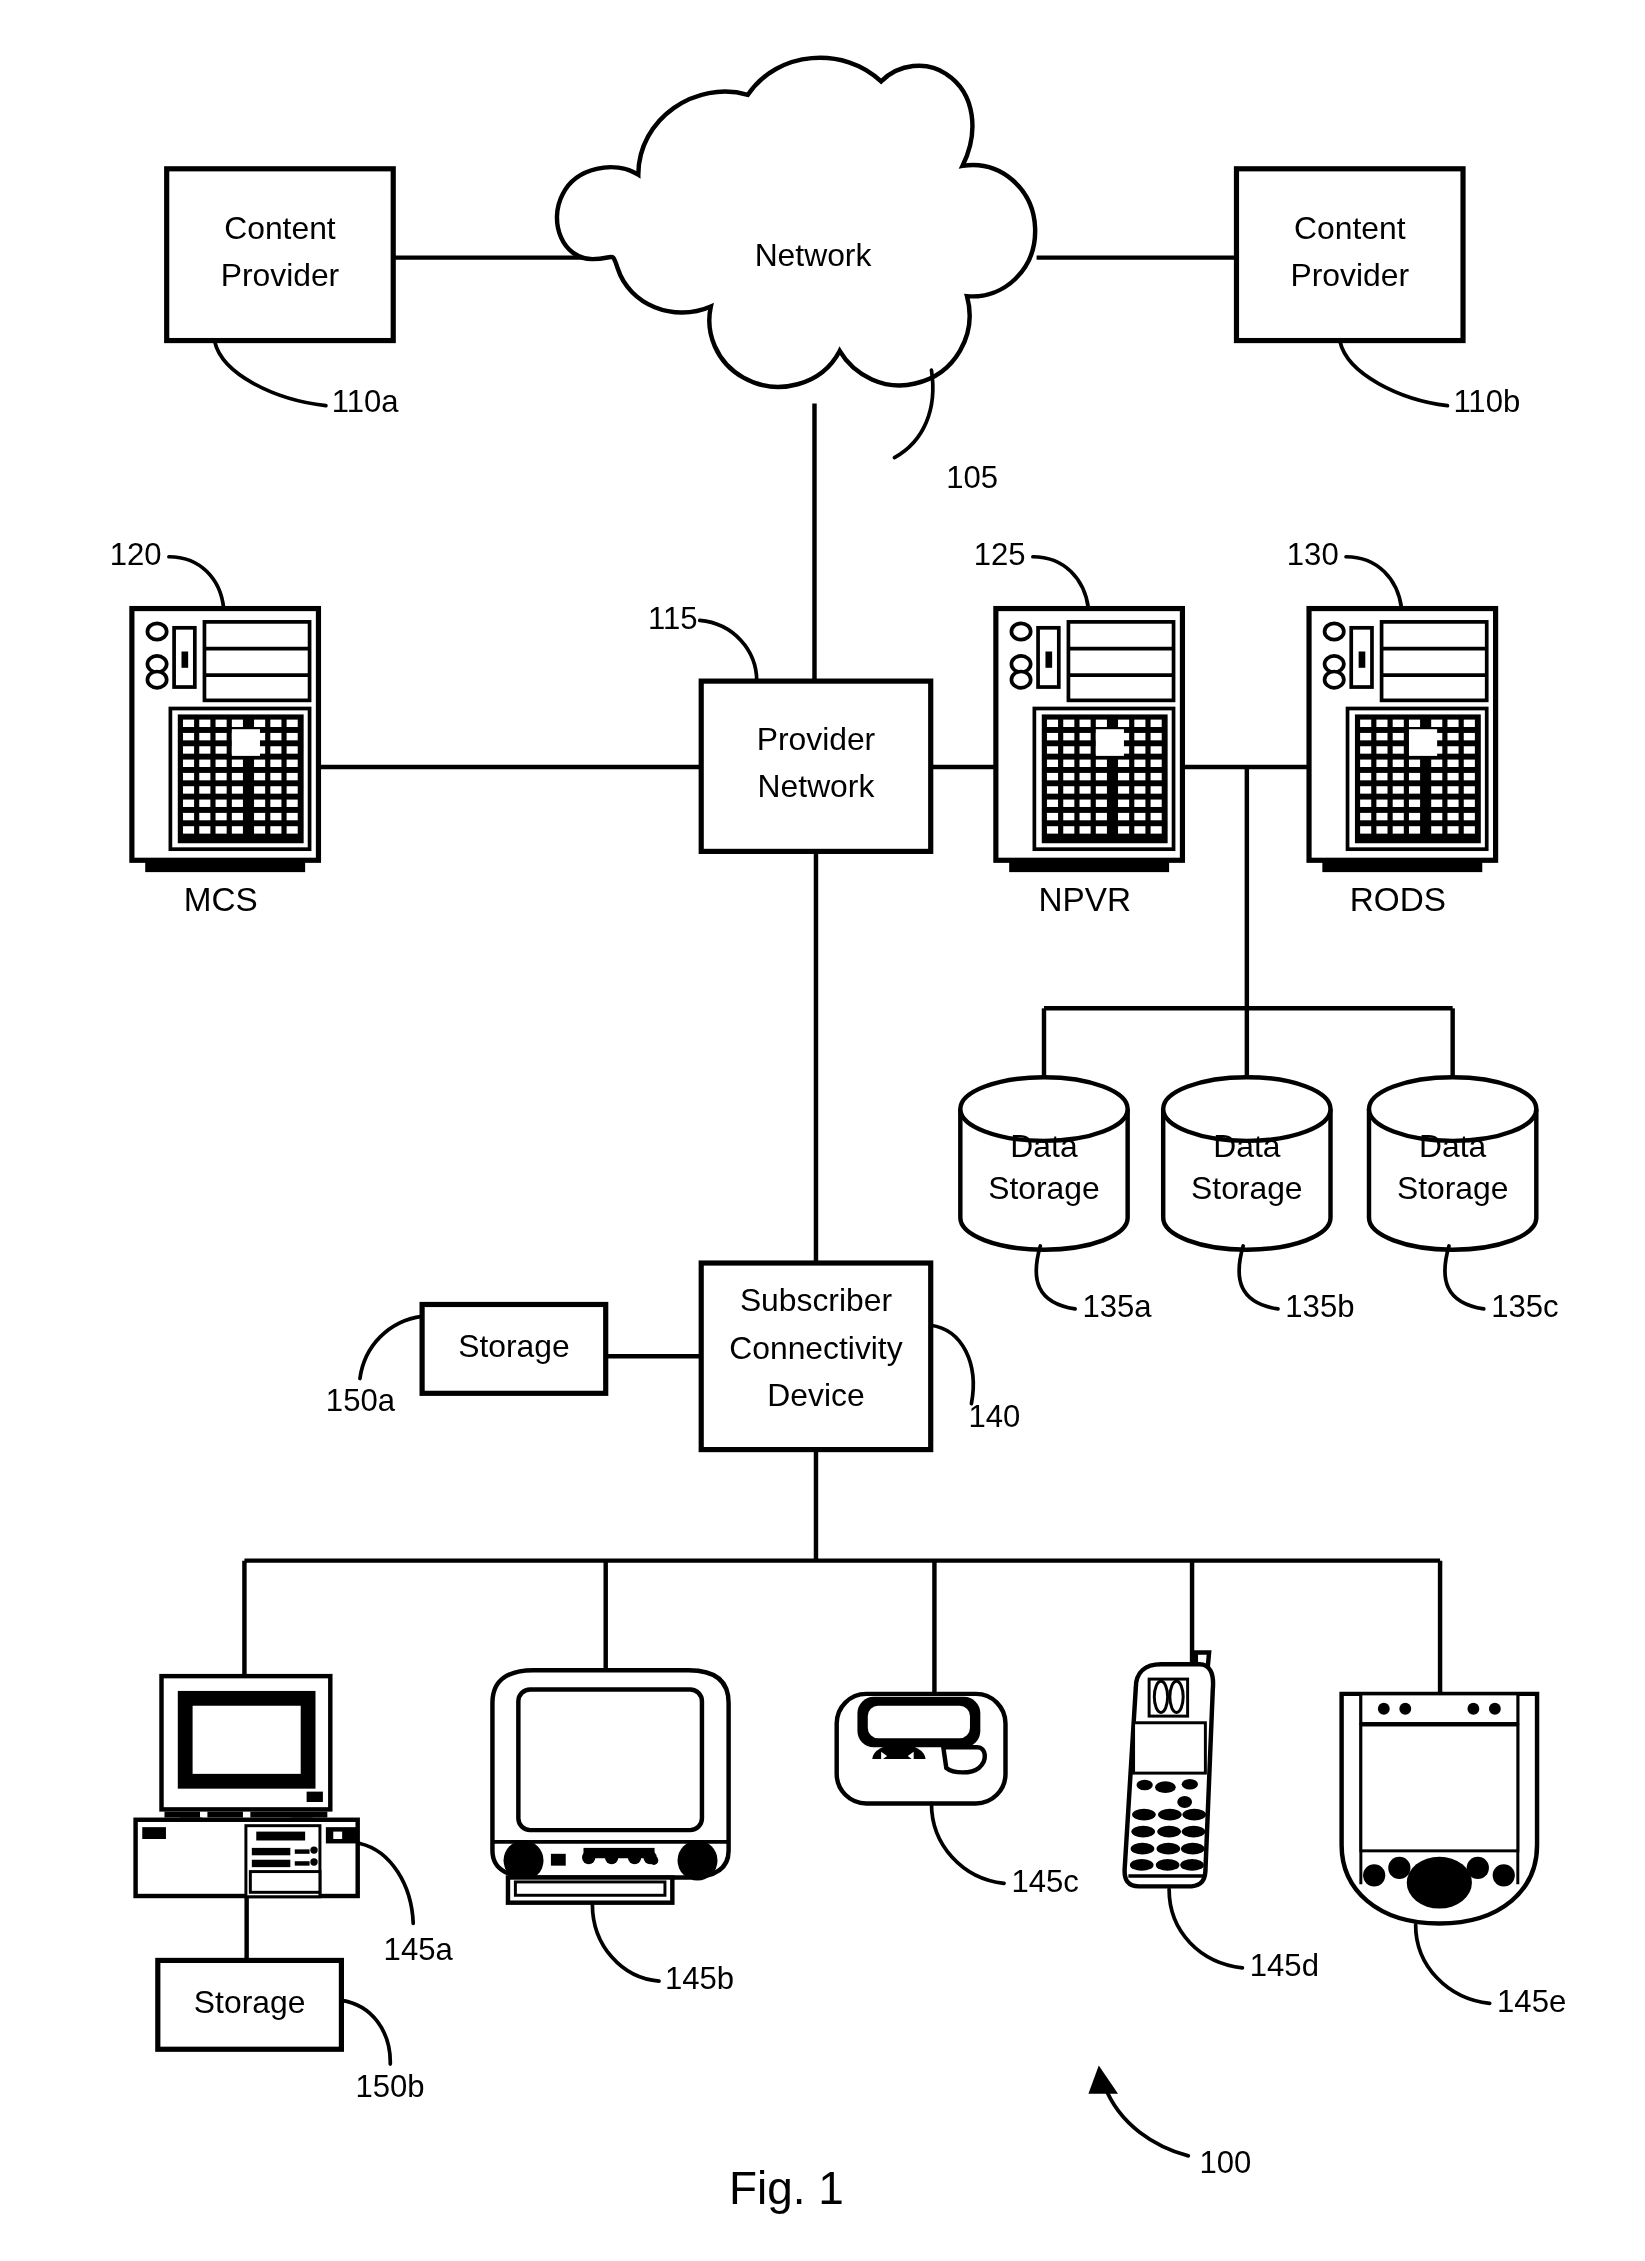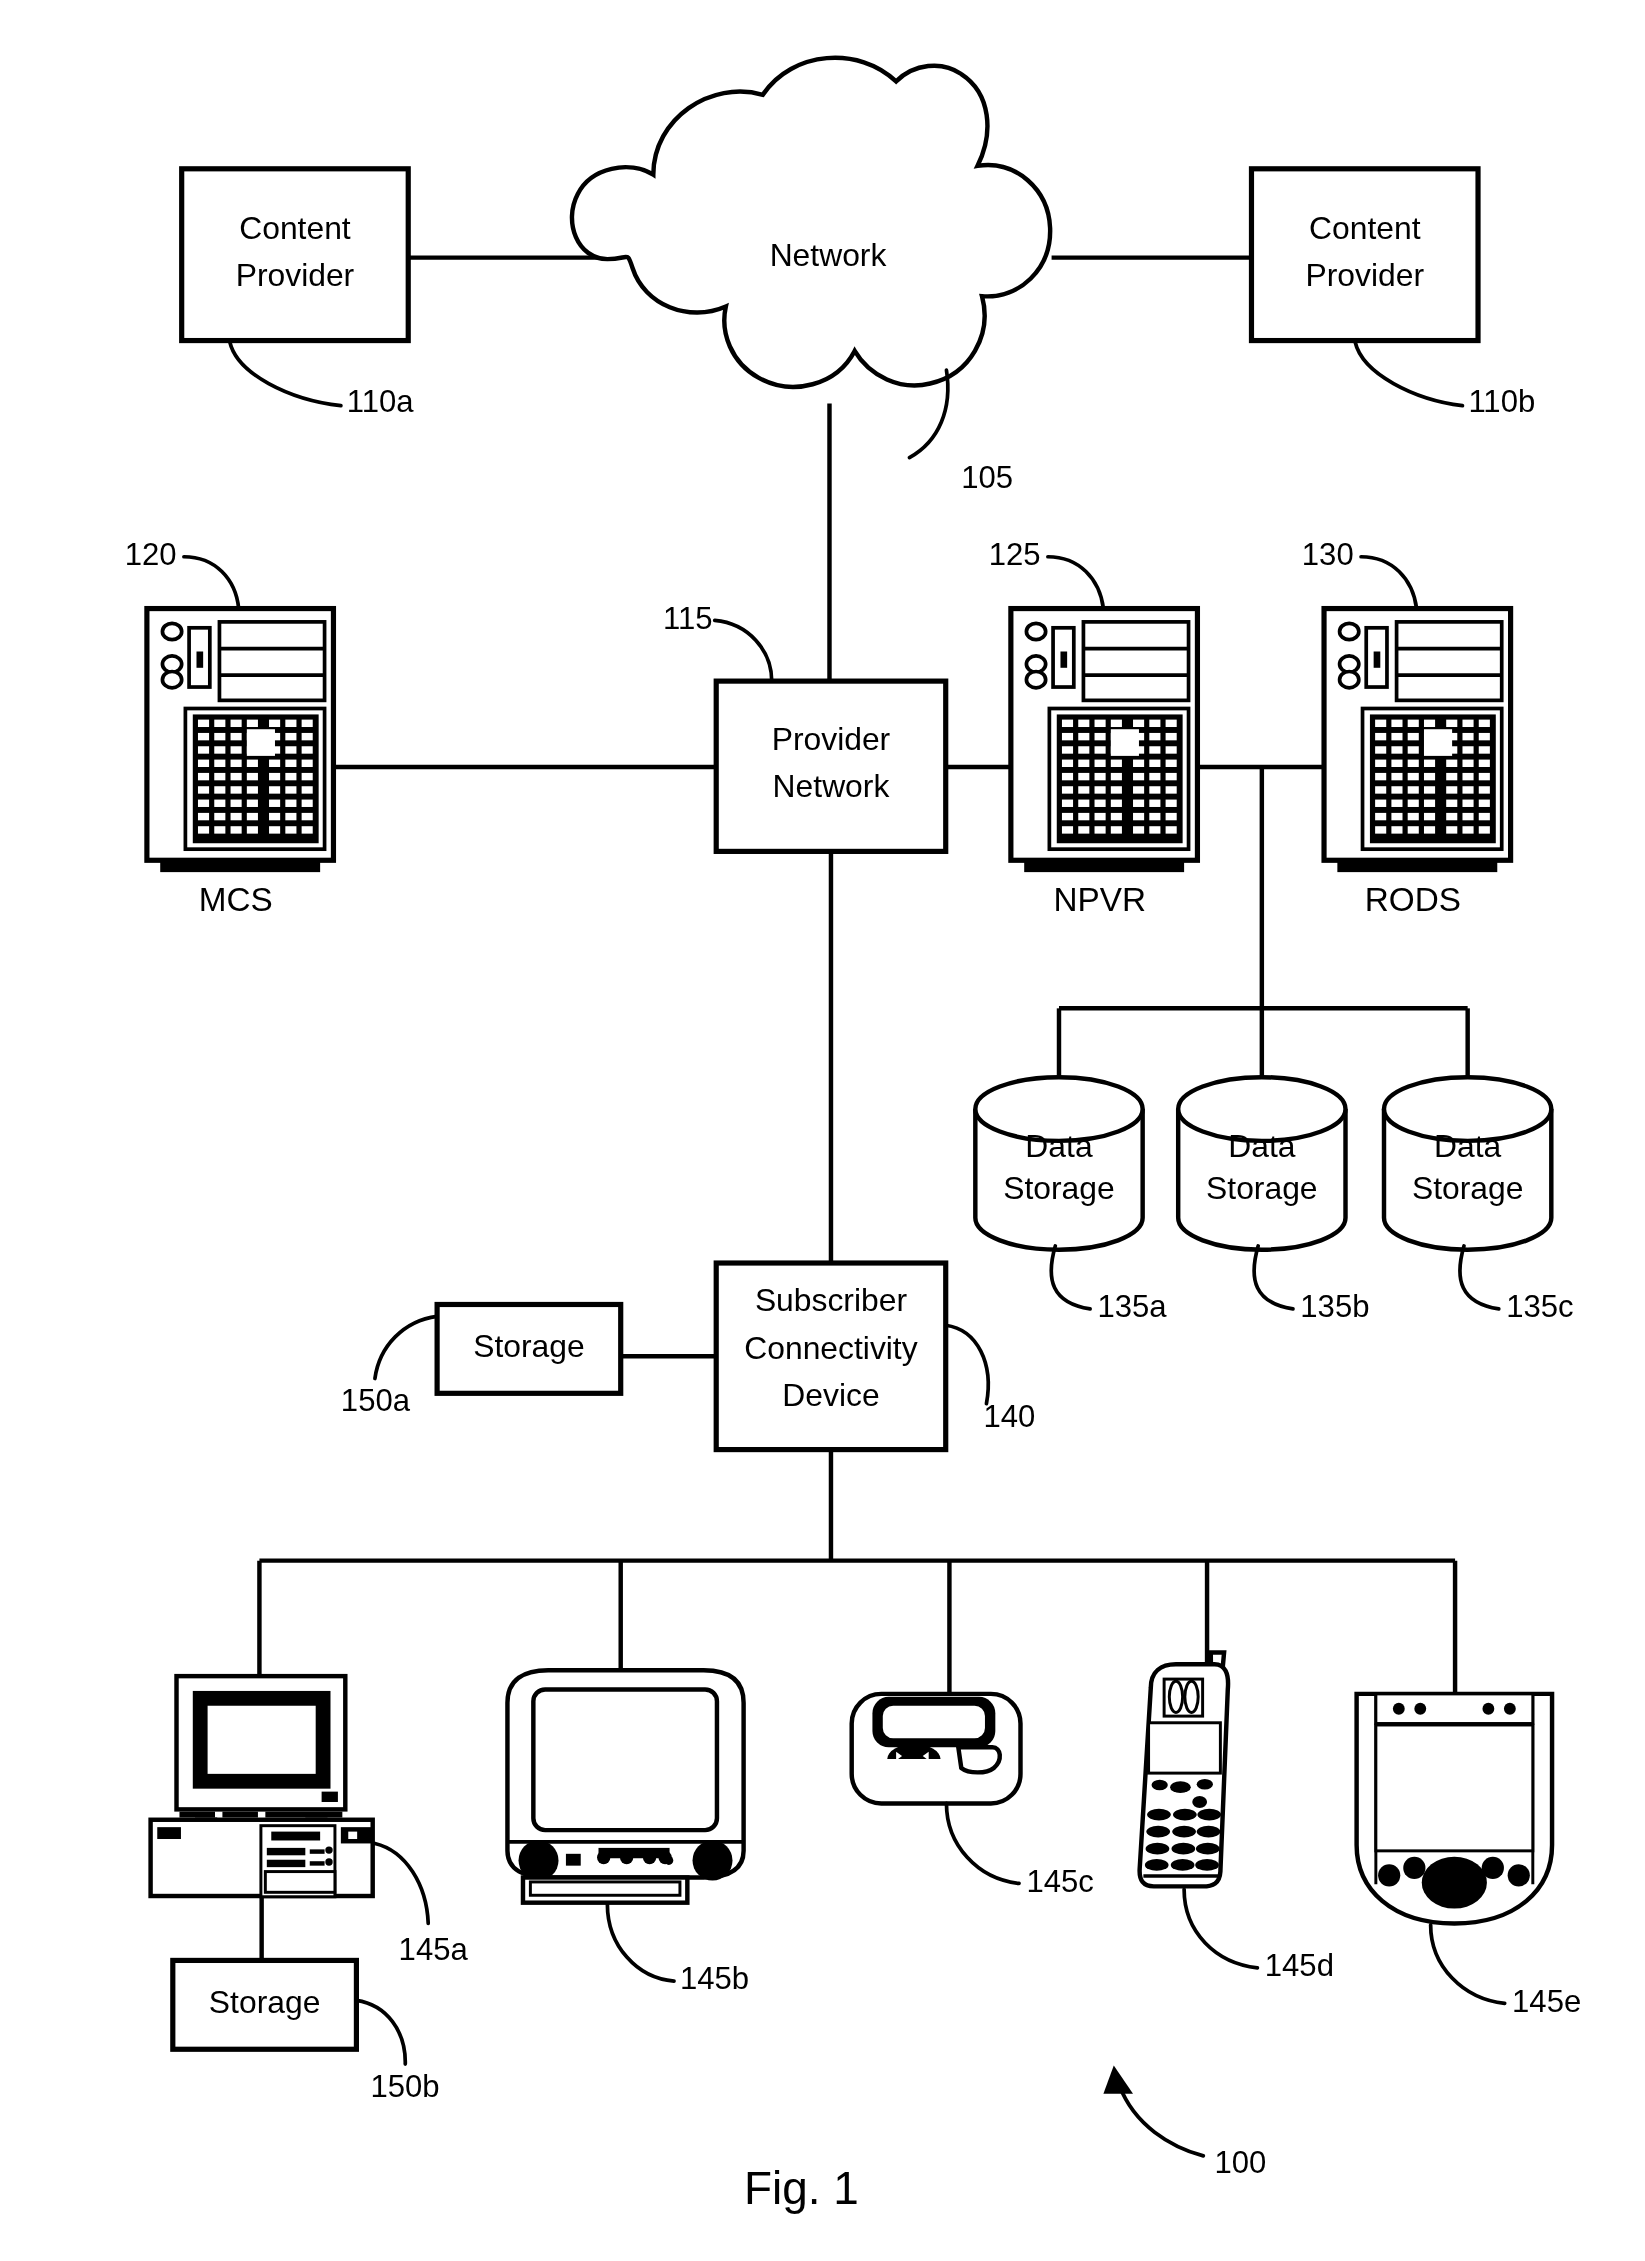--- a/index.html
+++ b/index.html
@@ -9,21 +9,21 @@
   }
   body {
     width: 1646px;
     height: 2261px;
     position: relative;
     font-family: "Liberation Sans", sans-serif;
     overflow: hidden;
   }
   #figure-root {
     position: absolute;
-    top: 0; left: 15px;
+    top: 0; left: 0;
     width: 1456px;
     height: 2261px;
   }
   svg.diagram {
     display: block;
     width: 1646px;
     height: 2261px;
   }
   .box-label,
   .ref-num,

